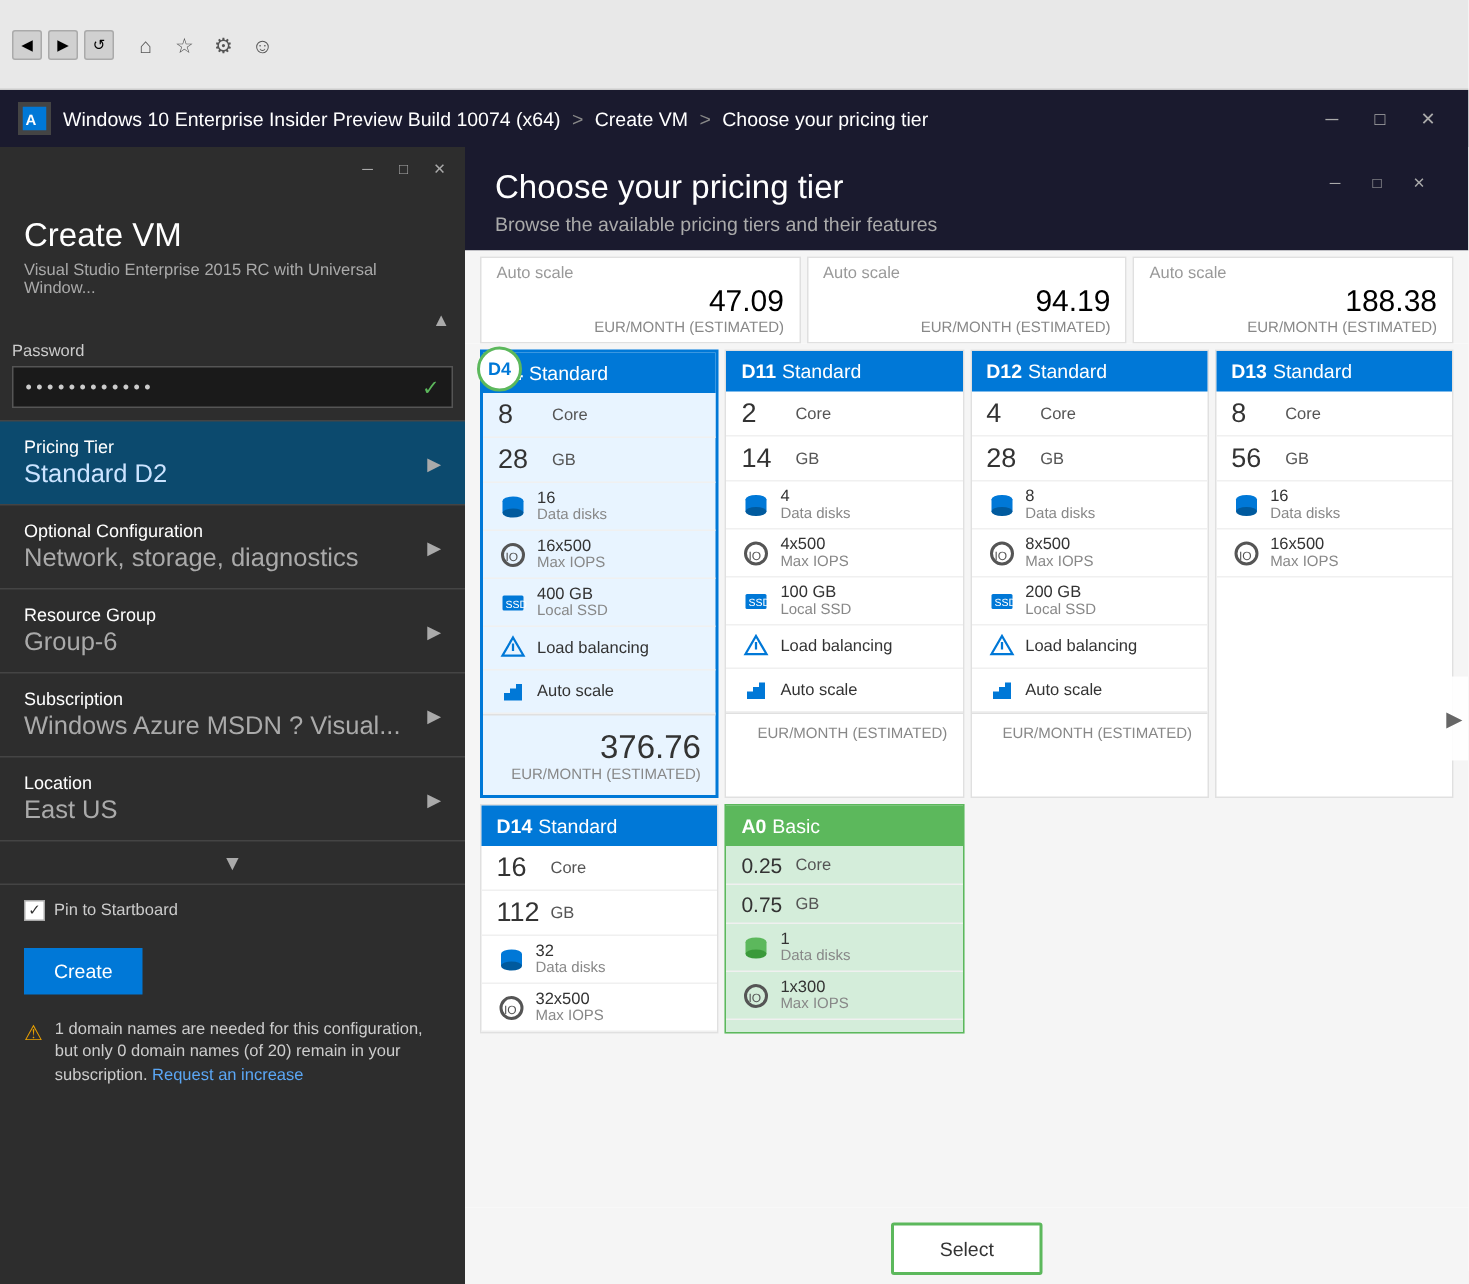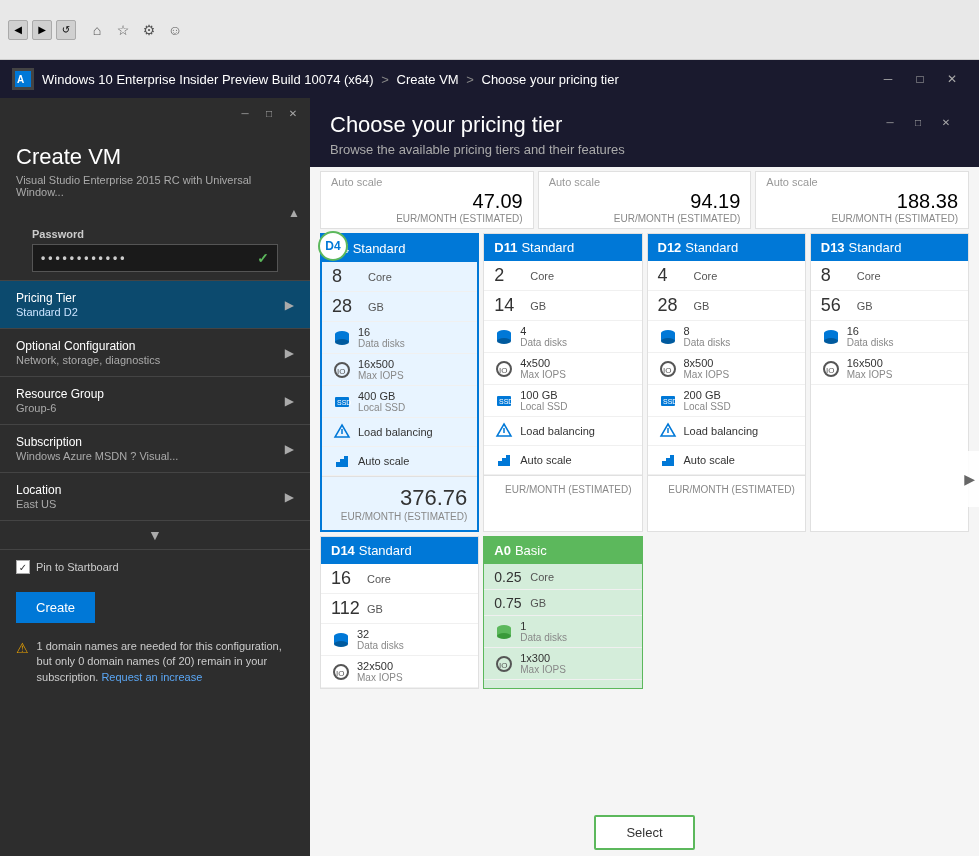--- a/index.html
+++ b/index.html
@@ -50,22 +50,21 @@
       position: relative;
       overflow: hidden;
     }
     .left-panel-header {
       padding: 16px 16px 8px;
     }
     .left-panel-header h2 { font-size: 22px; font-weight: 300; color: white; }
     .left-panel-header p { font-size: 11px; color: #aaa; margin-top: 4px; }
 
     .form-field {
-      padding: 8px 32px;
-      font-weight: bold;
+      padding: 8px 8px;
     }
     .form-label { font-size: 11px; color: #ccc; margin-bottom: 4px; }
     .form-input {
       width: 100%;
       height: 28px;
       background: #1a1a1a;
       border: 1px solid #555;
       color: white;
       padding: 0 8px;
       font-size: 12px;
@@ -80,21 +79,21 @@
       padding: 10px 16px;
       border-top: 1px solid #444;
       cursor: pointer;
       display: flex;
       align-items: center;
       justify-content: space-between;
     }
     .nav-item.active { background: #0c4a6e; }
     .nav-item-text { }
     .nav-item-title { font-size: 12px; color: white; }
-    .nav-item-subtitle { font-size: 11px; color: #aaa; margin-top: 1px; }
+    .nav-item-subtitle { font-size: 17px; color: #aaa; margin-top: 1px; }
     .nav-item.active .nav-item-subtitle { color: #cce4ff; }
     .nav-chevron { color: #aaa; font-size: 12px; }
 
     .scroll-arrow-down {
       padding: 6px 16px;
       border-top: 1px solid #444;
       text-align: center;
       color: #aaa;
       font-size: 14px;
       cursor: pointer;

